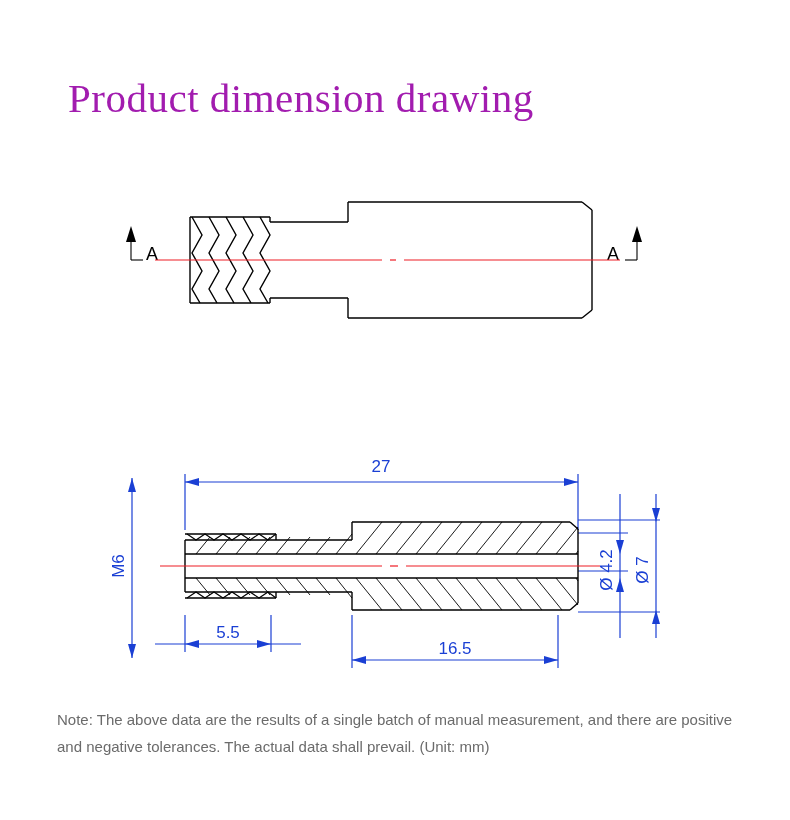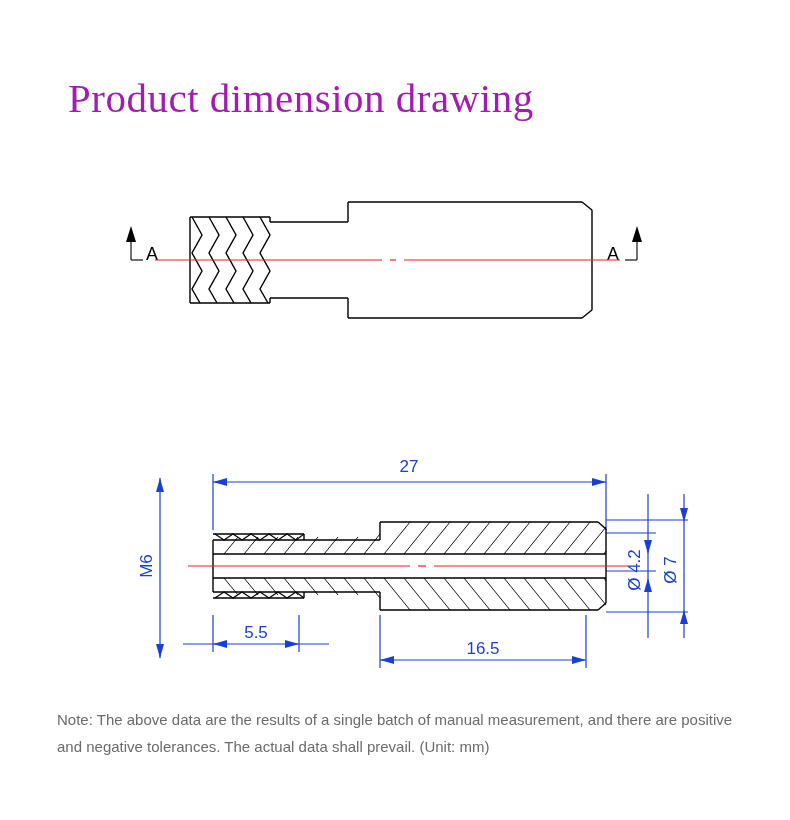--- a/index.html
+++ b/index.html
@@ -37,21 +37,20 @@
     top: 160px;
     width: 790px;
     height: 260px;
   }
   .drawing-bottom {
     position: absolute;
     left: 0;
     top: 430px;
     width: 749px;
     height: 260px;
-    margin-left: 28px;
   }
   .note {
     position: absolute;
     left: 57px;
     top: 706px;
     width: 700px;
     font-size: 15px;
     line-height: 27px;
     color: #6b6b6b;
     font-family: "Liberation Sans", sans-serif;

